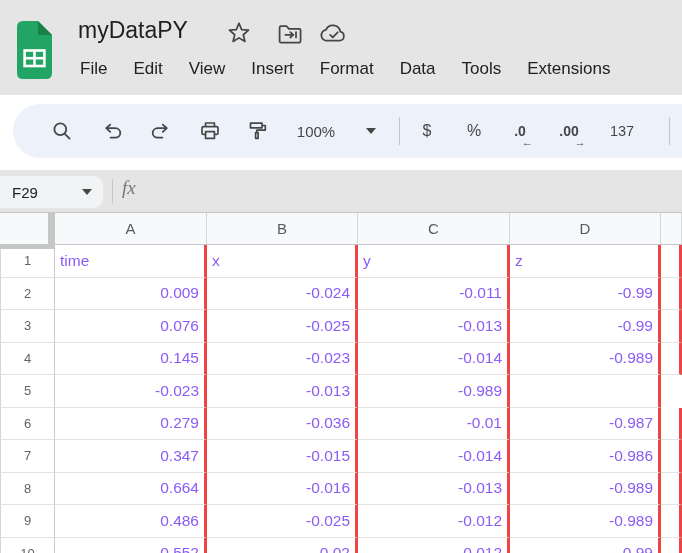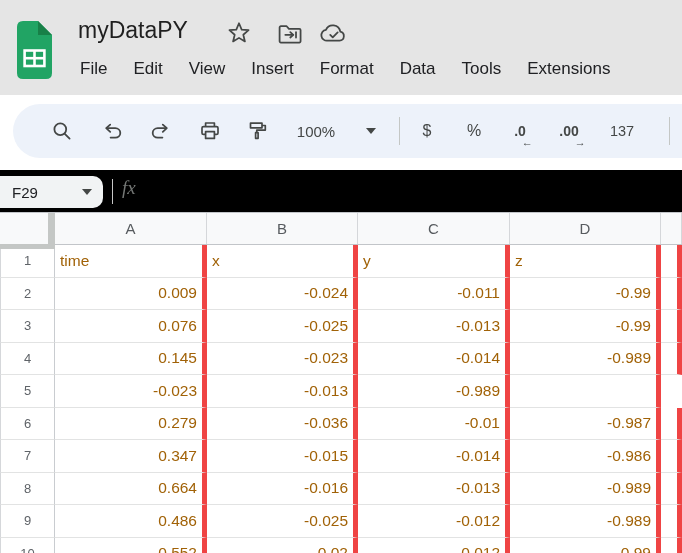--- a/index.html
+++ b/index.html
@@ -29,21 +29,21 @@
   .tb-item { position:absolute; top:0; height:54px; display:flex; align-items:center; justify-content:center;
              color:#444746; transform:translateX(-50%); white-space:nowrap; }
   .tb-text { font-size:15px; color:#444746; }
   .tb-divider { position:absolute; top:13px; width:1px; height:28px; background:#c4c7c5; }
   .zoom-label { font-size:15px; }
   .dec-btn { position:relative; font-size:14px; font-weight:bold; color:#444746; }
   .dec-arrow { position:absolute; font-size:11px; font-weight:normal; bottom:-9px; right:-7px; }
   .font-partial { transform:none; font-size:15.5px; }
 
   
-  .formula-bar { position:absolute; top:170px; left:0; width:682px; height:42px; background:#000000; }
+  .formula-bar { position:absolute; top:170px; left:0; width:682px; height:42px; background:#e5e5e5; }
   .name-box { position:absolute; left:0; top:6px; width:103px; height:32px; background:#f1f3f4;
               border-radius:0 10px 10px 0; display:flex; align-items:center; }
   .name-box-text { margin-left:12px; font-size:15px; color:#202124; flex:1; }
   .name-caret { margin-right:11px; display:flex; }
   .fx-divider { position:absolute; left:112px; top:9px; width:1px; height:25px; background:#c7c7c7; }
   .fx-label { position:absolute; left:122px; top:7px; font-family:"Liberation Serif", serif;
               font-style:italic; font-size:19px; color:#747775; }
 
   
   .grid { position:absolute; top:212px; left:0; width:682px; height:341px;
@@ -53,22 +53,22 @@
   .col-h { display:flex; align-items:center; justify-content:center;
            font-size:15px; color:#575b5f; border-right:1px solid #d5d7da; }
   .corner-cell { background:#f8f9fa; position:relative; border-right:none; }
   .freeze-v { position:absolute; left:48px; top:0; width:7px; height:32px; background:#c4c7c5; z-index:3; }
   .freeze-h { position:absolute; left:0; top:31px; width:55px; height:5px; background:#c4c7c5; z-index:3; }
 
   .sheet-row { display:grid; grid-template-columns:55px 152px 151px 152px 151px 1fr; height:32.5px; }
   .rn { display:flex; align-items:center; justify-content:center; font-size:13px; color:#5f6368;
         border-right:1px solid #c9ccd0; border-bottom:1px solid #e2e3e3; border-left:1px solid #d5d7da;
         background:#fff; }
-  .cell { display:flex; align-items:center; font-size:15.5px; color:#a16207;
-          border-right:5px solid #ef4444; border-bottom:1px solid #e2e3e3;
+  .cell { display:flex; align-items:center; font-size:15.5px; color:#8b5cf6;
+          border-right:3px solid #ef4444; border-bottom:1px solid #e2e3e3;
           padding:0 5px; overflow:hidden; white-space:nowrap; }
   .cell.num { justify-content:flex-end; }
 
   svg { display:block; }
 </style>
 </head>
 <body>
 
 <div class="app-header">
   <span class="sheets-logo">

